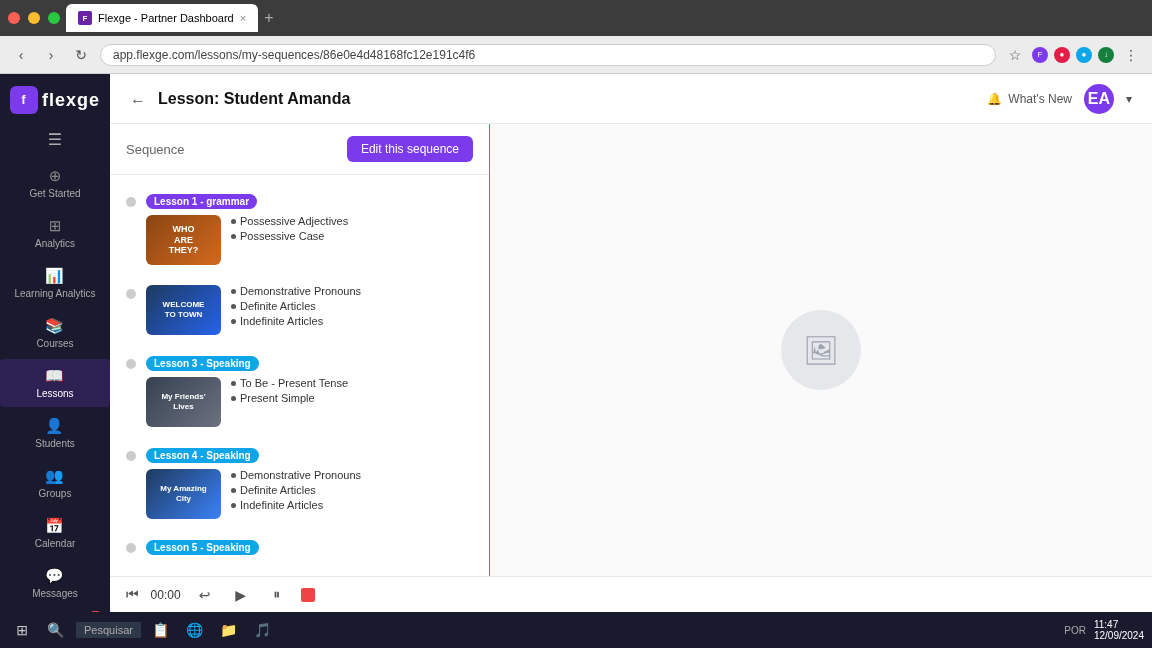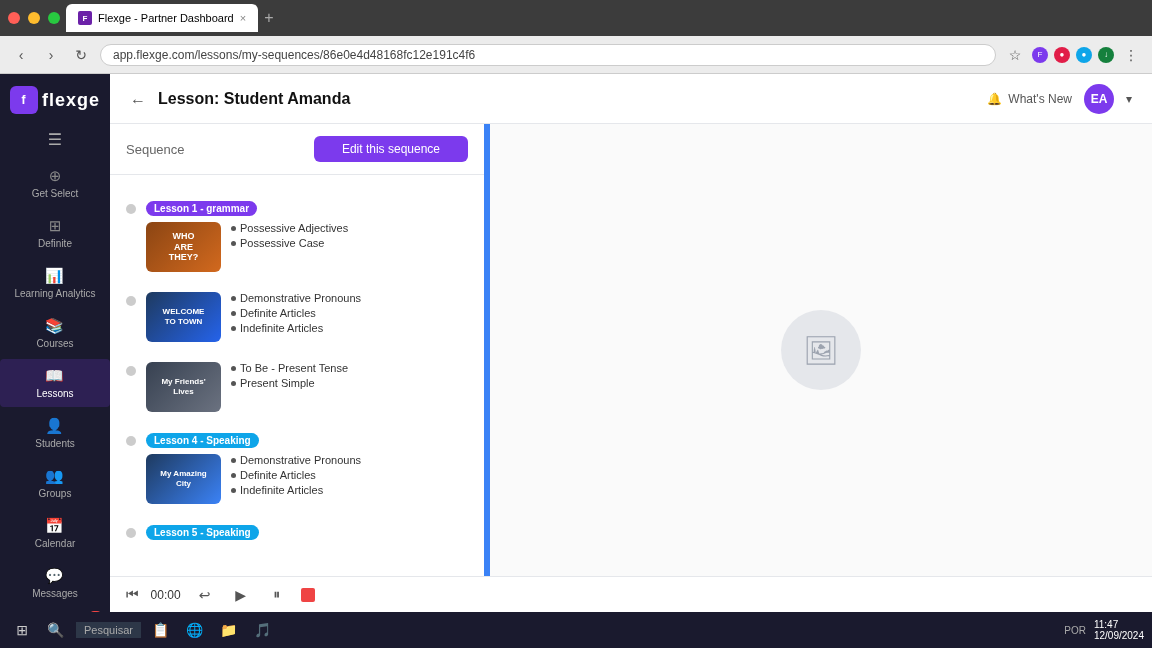--- a/index.html
+++ b/index.html
@@ -36,30 +36,30 @@
     .si-badge { background: #ef4444; color: white; border-radius: 10px; padding: 0 4px; font-size: 9px; position: relative; top: -8px; right: -8px; }
 
     
     .main { flex: 1; display: flex; flex-direction: column; overflow: hidden; }
 
     
     .topbar { background: white; border-bottom: 1px solid #e5e7eb; height: 50px; display: flex; align-items: center; padding: 0 20px; gap: 12px; }
     .back-btn { color: #555; font-size: 16px; cursor: pointer; }
     .page-title { font-size: 16px; font-weight: 600; color: #111; flex: 1; }
     .whats-new { display: flex; align-items: center; gap: 6px; font-size: 12px; color: #555; cursor: pointer; }
-    .user-avatar { width: 30px; height: 30px; border-radius: 50%; background: #7c3aed; display: flex; align-items: center; justify-content: center; color: white; font-size: 12px; font-weight: bold; }
+    .user-avatar { width: 30px; height: 30px; border-radius: 50%; background: #7c3aed; display: flex; align-items: center; justify-content: center; color: white; font-size: 16px; font-weight: bold; }
 
     
     .content { display: flex; flex: 1; overflow: hidden; }
 
     
-    .sequence-panel { width: 380px; background: white; border-right: 6px solid #3b82f6; display: flex; flex-direction: column; overflow: hidden; gap: 7px; }
+    .sequence-panel { width: 380px; background: white; border-right: 1px solid #3b82f6; display: flex; flex-direction: column; overflow: hidden; }
     .seq-header { padding: 12px 16px; display: flex; align-items: center; justify-content: space-between; border-bottom: 1px solid #e5e7eb; }
     .seq-label { font-size: 13px; color: #666; font-weight: 500; }
-    .edit-btn { background: #7c3aed; color: white; border: none; border-radius: 6px; padding: 6px 28px; font-size: 12px; cursor: pointer; font-weight: 500; }
+    .edit-btn { background: #7c3aed; color: white; border: none; border-radius: 6px; padding: 6px 14px; font-size: 12px; cursor: pointer; font-weight: 500; }
 
     .seq-list { flex: 1; overflow-y: auto; padding: 8px 0; }
     .seq-list::-webkit-scrollbar { width: 6px; }
     .seq-list::-webkit-scrollbar-thumb { background: #ccc; border-radius: 3px; }
 
     .lesson-item { padding: 10px 16px; cursor: pointer; }
     .lesson-row { display: flex; align-items: flex-start; gap: 10px; }
     .lesson-dot { width: 10px; height: 10px; border-radius: 50%; background: #ccc; margin-top: 4px; flex-shrink: 0; }
     .lesson-info { flex: 1; }
     .lesson-tag { display: inline-block; padding: 2px 8px; border-radius: 12px; font-size: 10px; font-weight: 600; color: white; margin-bottom: 6px; }
@@ -126,25 +126,25 @@
 
   <div class="sidebar">
     <div class="logo">
       <div class="logo-icon">f</div>
       <span>flexge</span>
     </div>
     <div class="sidebar-toggle">☰</div>
 
     <div class="sidebar-item">
       <span class="si-icon">⊕</span>
-      <span>Get Select</span>
+      <span>Get Started</span>
     </div>
     <div class="sidebar-item">
       <span class="si-icon">⊞</span>
-      <span>Definite</span>
+      <span>Analytics</span>
     </div>
     <div class="sidebar-item">
       <span class="si-icon">📊</span>
       <span>Learning Analytics</span>
     </div>
     <div class="sidebar-item">
       <span class="si-icon">📚</span>
       <span>Courses</span>
     </div>
     <div class="sidebar-item active">
@@ -245,20 +245,21 @@
                   </div>
                 </div>
               </div>
             </div>
           </div>
 
           <div class="lesson-item">
             <div class="lesson-row">
               <div class="lesson-dot"></div>
               <div class="lesson-info">
+                <div><span class="lesson-tag tag-speaking">Lesson 3 - Speaking</span></div>
                 <div class="lesson-thumb-topics">
                   <div class="lesson-thumb">
                     <div class="thumb-placeholder thumb-3" style="font-size:8px;">My Friends'<br>Lives</div>
                   </div>
                   <div class="lesson-topics">
                     <div class="topic-item">
                         <span class="topic-bullet"></span>
                         <span>To Be - Present Tense</span>
                       </div>
                     <div class="topic-item">

